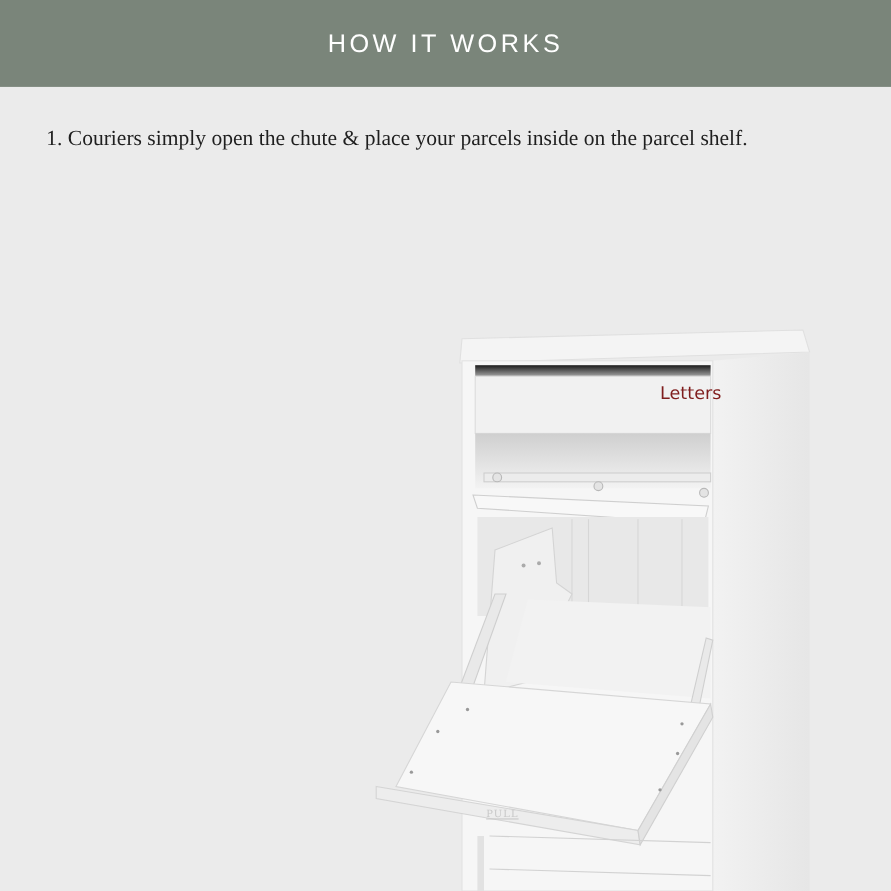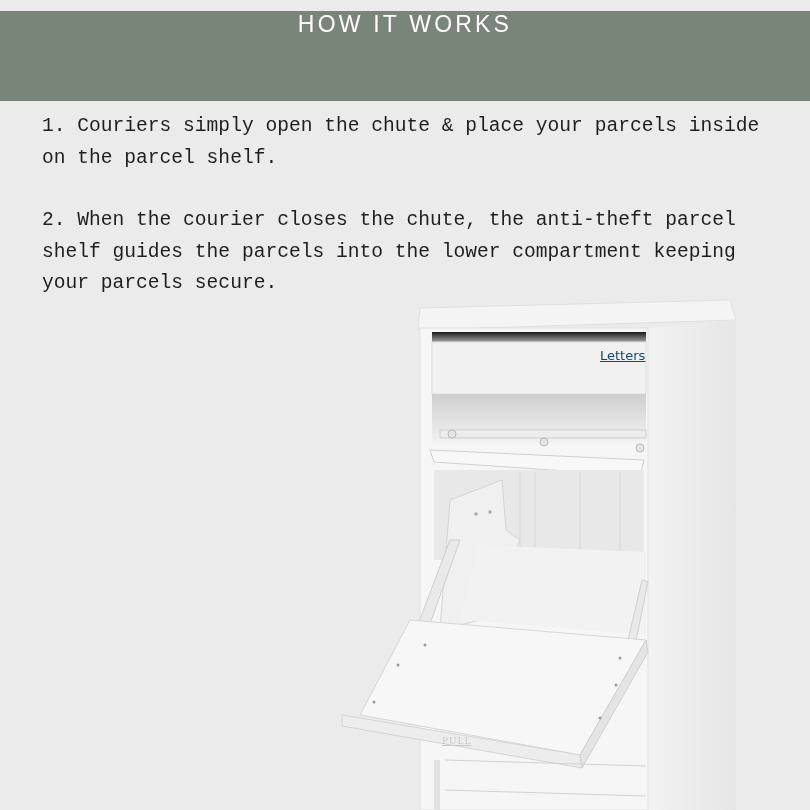--- a/index.html
+++ b/index.html
@@ -5,76 +5,74 @@
     * { box-sizing: border-box; margin: 0; padding: 0; }
     html, body { width: 810px; height: 810px; overflow: hidden; }
     body {
       background: #ebebeb;
       font-family: "DejaVu Sans", sans-serif;
       position: relative;
       color: #1f1f1f;
     }
     .header {
       position: absolute; left: 0; top: 0;
-      width: 810px; height: 90px;
+      width: 810px; height: 79px;
       background: #7a857a;
-      display: flex; justify-content: center; margin-top: 11px;
+      display: flex; align-items: center; justify-content: center;
     }
     .header-title {
       color: #ffffff;
       font-family: "Liberation Sans", sans-serif;
       font-size: 23px;
       letter-spacing: 3.2px;
       font-weight: normal;
     }
     .steps {
       position: absolute; left: 42px; top: 111px;
       width: 720px;
     }
     .step {
-      font-family: Liberation Mono, monospace;
+      font-family: Liberation Serif, serif;
       font-size: 19.6px;
       line-height: 31.5px;
       color: #1f1f1f;
       margin-bottom: 31px;
     }
     .step.narrow { width: 330px; }
     .illustration {
       position: absolute; left: 330px; top: 290px;
       width: 430px; height: 520px;
     }
     .illustration svg { width: 430px; height: 520px; display: block; }
     .letters-label {
       position: absolute;
       left: 270px; top: 58px;
       font-family: "DejaVu Sans", sans-serif;
-      font-size: 13px;
-      color: #0c4a6e;
-      text-decoration: underline;
+      font-size: 16px;
+      color: #7f1d1d;
     }
     .pull-label {
       position: absolute;
       left: 112px; top: 446px;
       font-family: "DejaVu Serif", serif;
       font-size: 9px;
       color: #c8c8c8;
       letter-spacing: 1px;
       text-decoration: underline;
     }
   </style>
 </head>
 <body>
 
 <div class="header">
   <h1 class="header-title">HOW IT WORKS</h1>
 </div>
 
 <div class="steps">
   <p class="step">1. Couriers simply open the chute &amp; place your parcels inside on the parcel shelf.</p>
-  <p class="step">2. When the courier closes the chute, the anti-theft parcel shelf guides the parcels into the lower compartment keeping your parcels secure.</p>
 </div>
 
 <div class="illustration">
   <svg viewBox="0 0 430 520" xmlns="http://www.w3.org/2000/svg">
     <defs>
       <linearGradient id="slotShadow" x1="0" y1="0" x2="0" y2="1">
         <stop offset="0" stop-color="#1a1a1a"></stop>
         <stop offset="1" stop-color="#d8d8d8"></stop>
       </linearGradient>
       <linearGradient id="cavity" x1="0" y1="0" x2="0" y2="1">

